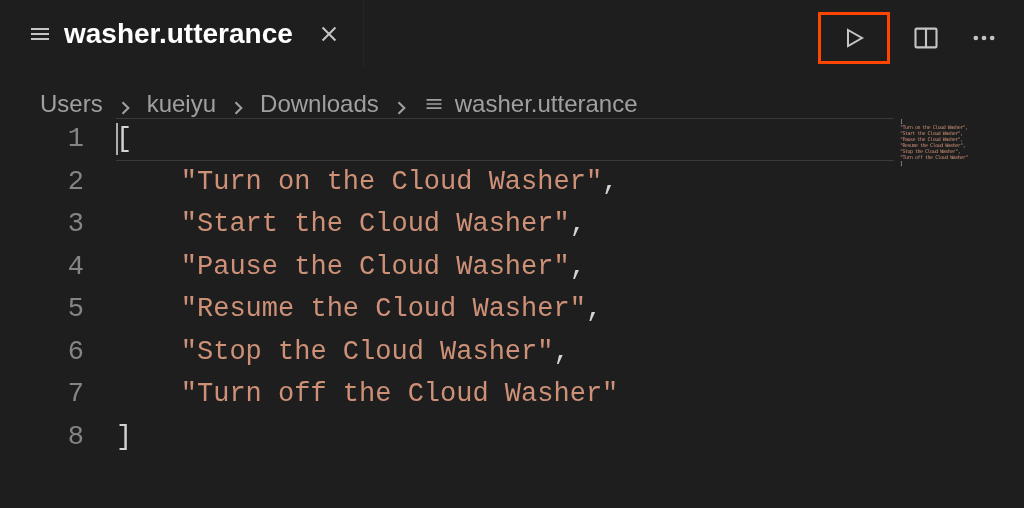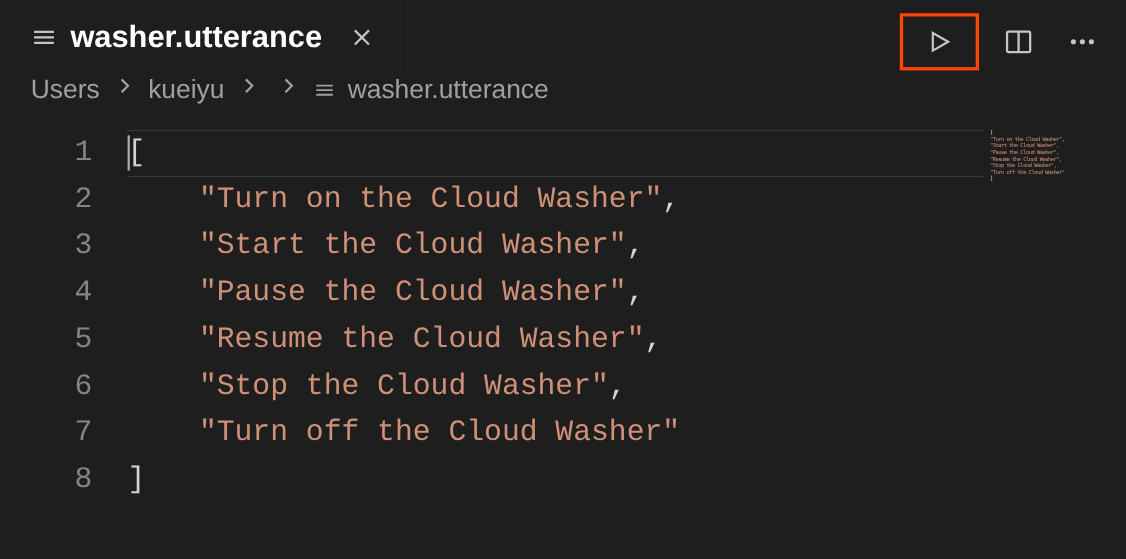--- a/index.html
+++ b/index.html
@@ -82,24 +82,25 @@
       display: flex;
       align-items: center;
       justify-content: center;
       cursor: pointer;
     }
     
     
     .breadcrumb {
       height: 50px;
       display: flex;
-      align-items: flex-start;
+      align-items: flex-end;
       padding-left: 28px;
       gap: 8px;
       background: #1e1e1e;
+      margin-left: 12px;
     }
     .crumb {
       color: #a0a0a0;
       font-size: 24px;
       cursor: pointer;
     }
     .crumb-sep {
       color: #a0a0a0;
       display: flex;
       align-items: center;
@@ -237,20 +238,21 @@
     <svg width="20" height="20" viewBox="0 0 24 24">
         <path fill="none" stroke="#a0a0a0" stroke-width="2.5" d="M9 5l7 7-7 7"></path>
       </svg>
   </span>
   <span class="crumb">kueiyu</span>
   <span class="crumb-sep">
     <svg width="20" height="20" viewBox="0 0 24 24">
         <path fill="none" stroke="#a0a0a0" stroke-width="2.5" d="M9 5l7 7-7 7"></path>
       </svg>
   </span>
+  <span class="crumb">Downloads</span>
   <span class="crumb-sep">
     <svg width="20" height="20" viewBox="0 0 24 24">
         <path fill="none" stroke="#a0a0a0" stroke-width="2.5" d="M9 5l7 7-7 7"></path>
       </svg>
   </span>
   <span class="crumb-file">
     <span class="crumb-file-icon">
       <svg width="20" height="20" viewBox="0 0 24 24">
           <path fill="#a0a0a0" d="M3 6h18v2H3zm0 5h18v2H3zm0 5h18v2H3z"></path>
         </svg>

